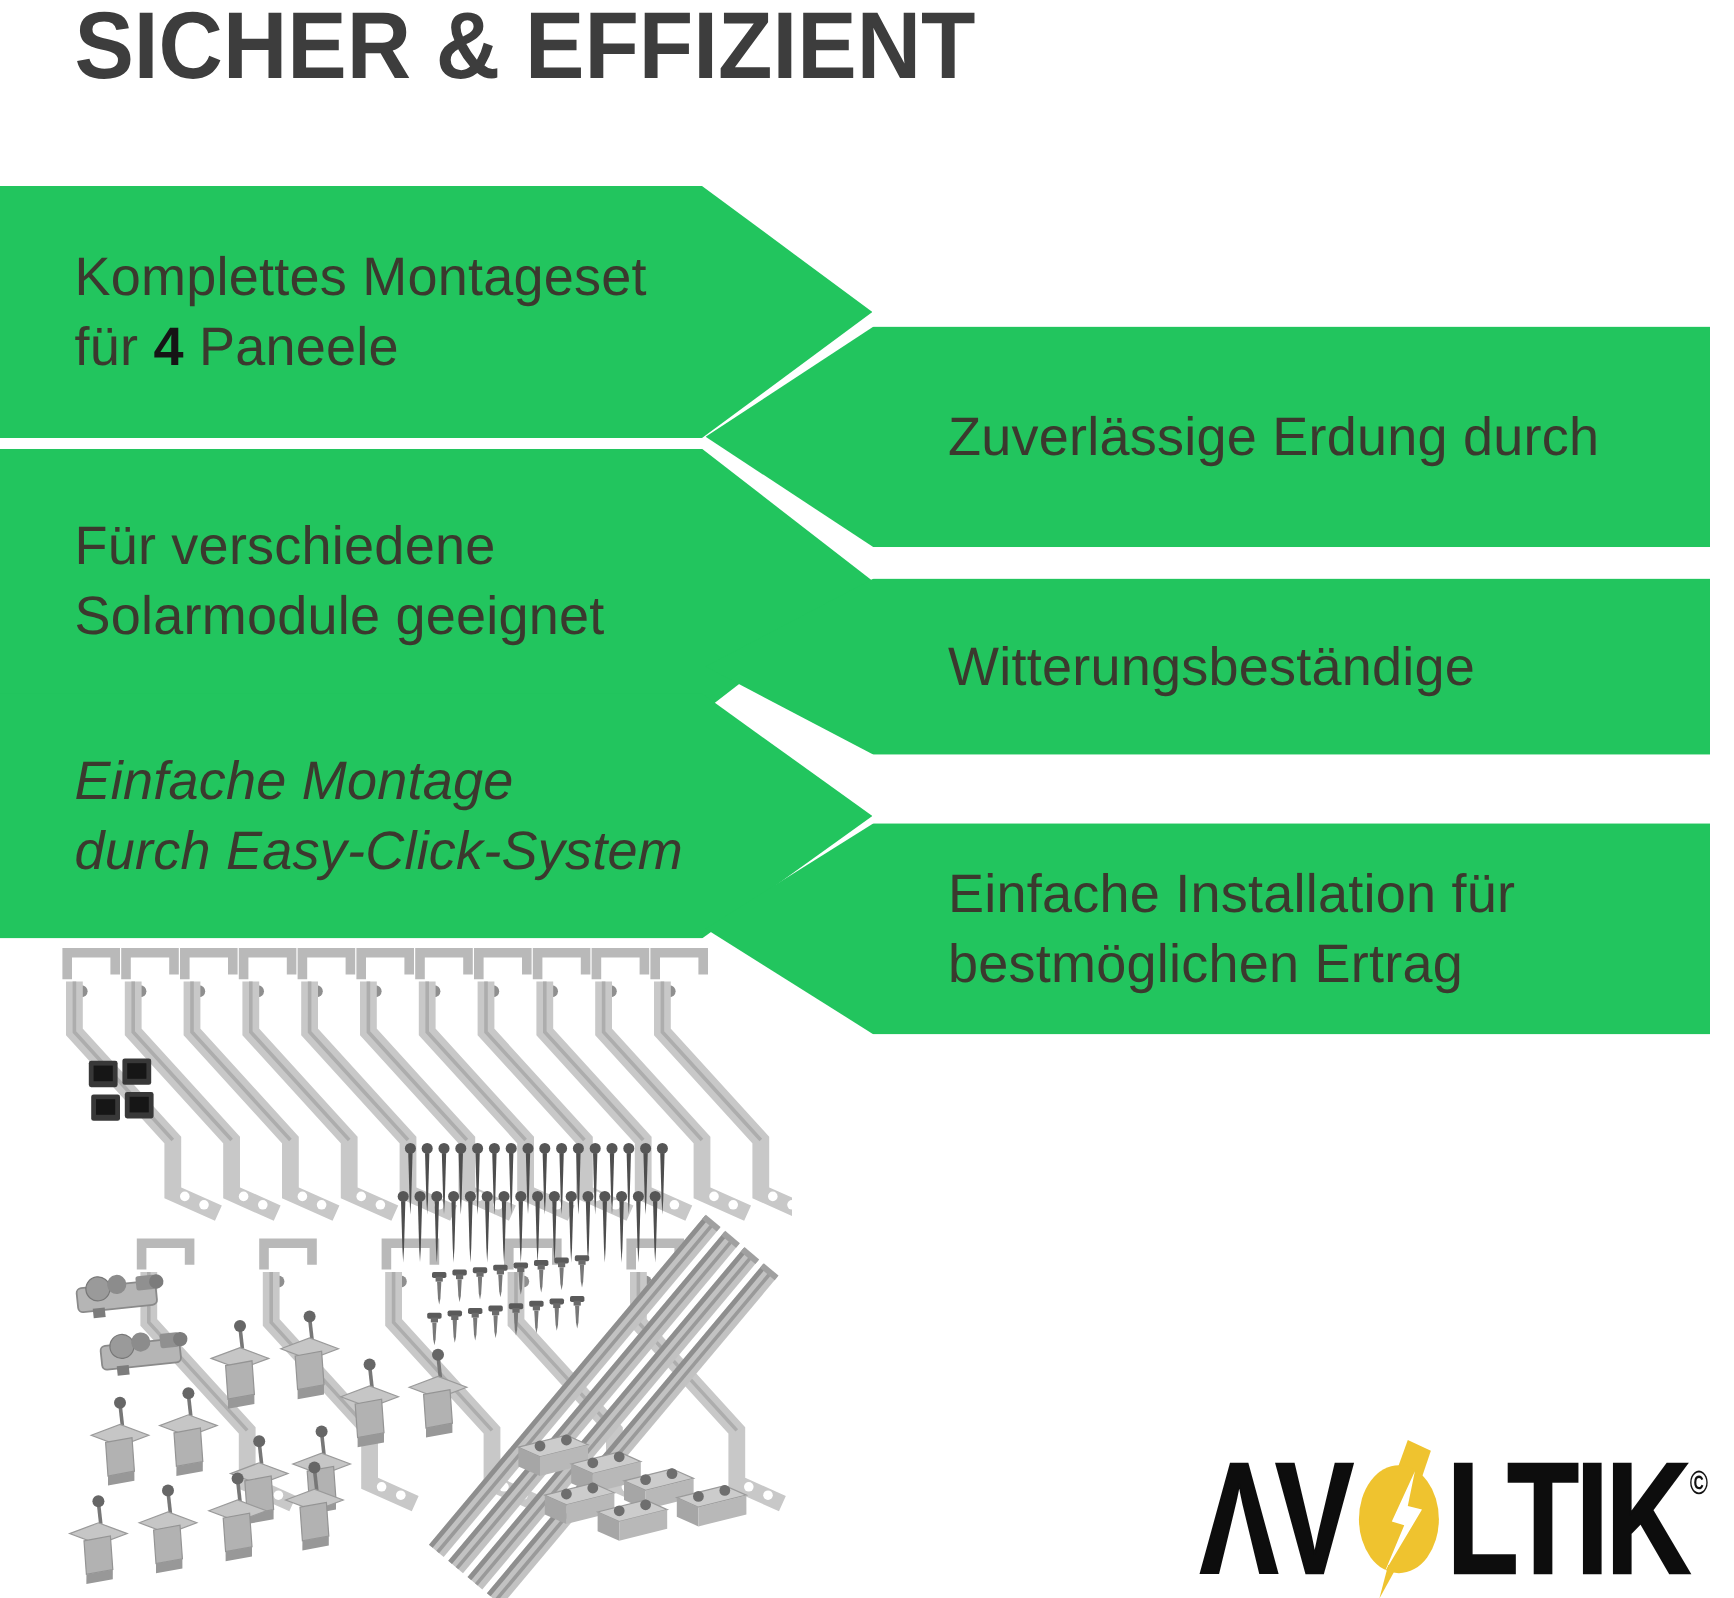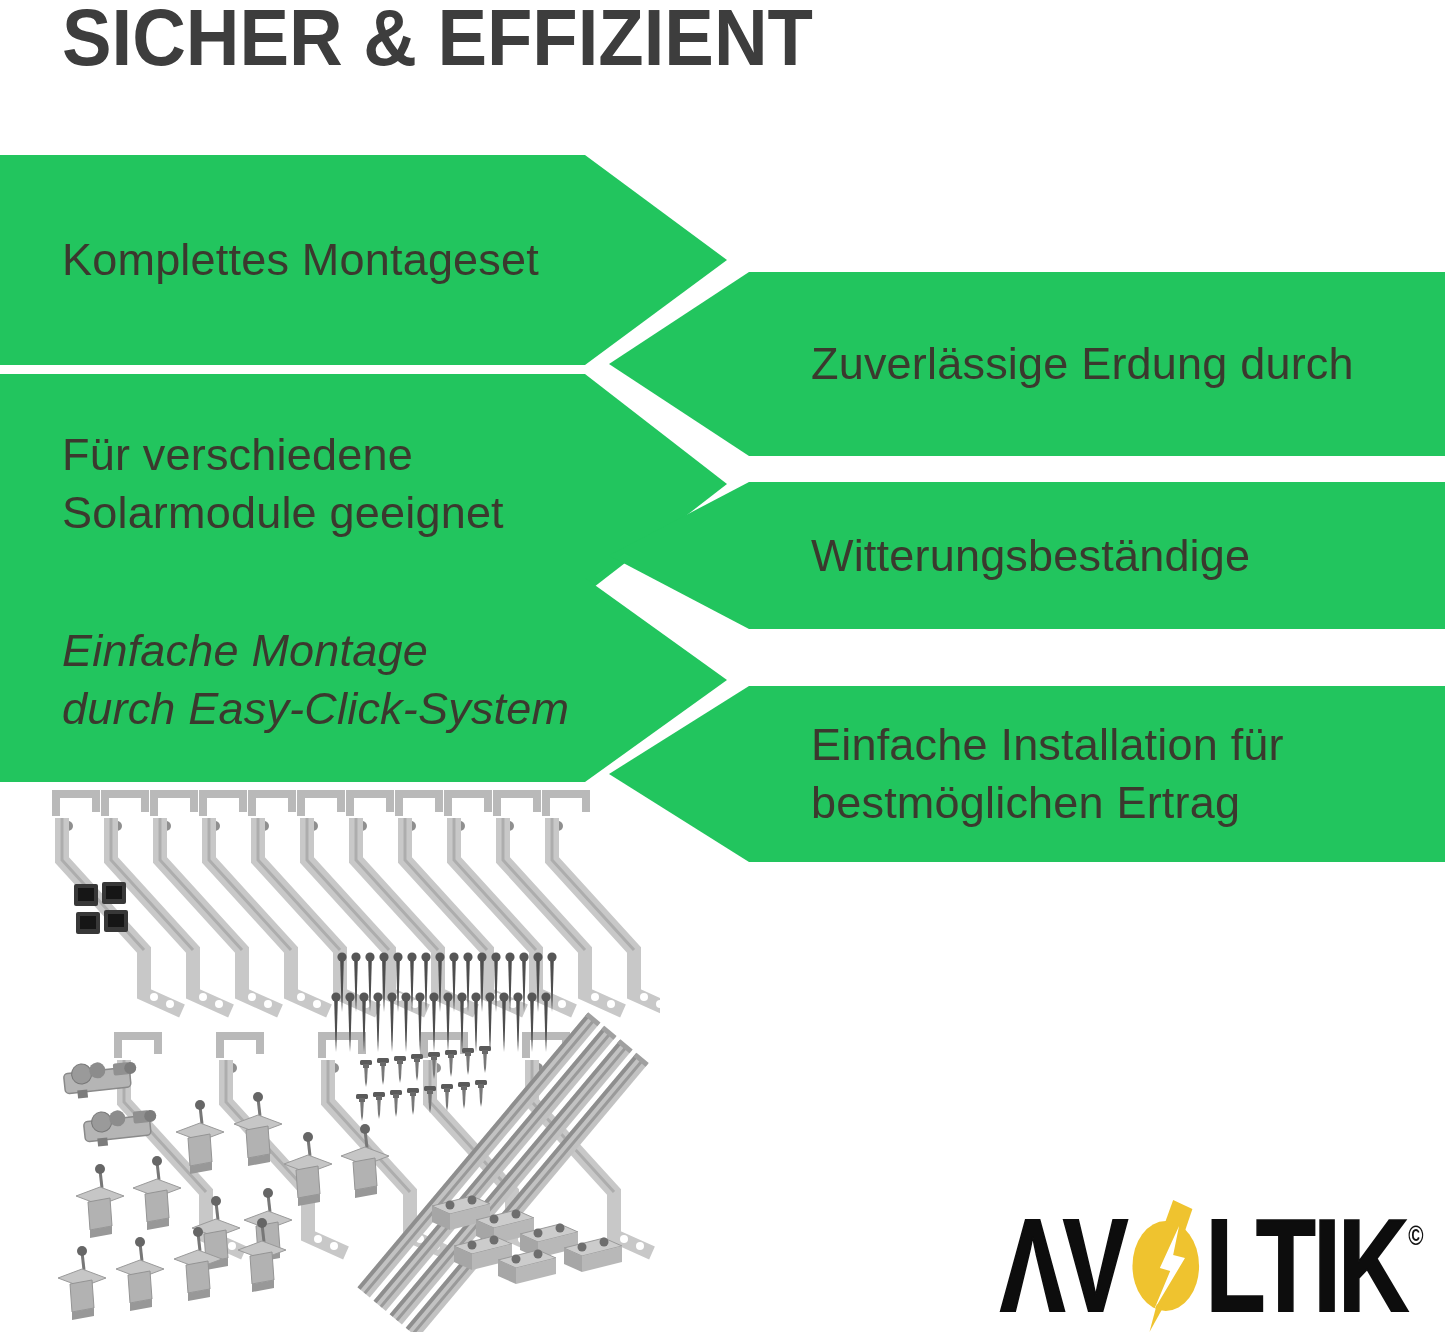--- a/index.html
+++ b/index.html
@@ -21,21 +21,21 @@
     display:flex;flex-direction:column;justify-content:center;
     box-sizing:border-box;
   }
   .banner .line{
     font-size:45px;line-height:58px;color:#3B392E;
     white-space:pre;letter-spacing:0.2px;
   }
   .banner-left{left:0;width:727px;
     clip-path:polygon(0 0,585px 0,100% 50%,585px 100%,0 100%);
     padding-left:62px;}
-  .banner-right{left:609px;width:837px;
+  .banner-right{left:588px;width:837px;
     clip-path:polygon(140px 0,100% 0,100% 100%,140px 100%,0 50%);
     padding-left:202px;}
   #banner-l1{top:155px;height:210px;}
   #banner-l2{top:374px;height:220px;}
   #banner-l3{top:578px;height:204px;font-style:italic;}
   #banner-r1{top:272px;height:184px;}
   #banner-r2{top:482px;height:147px;}
   #banner-r3{top:686px;height:176px;}
   .num-accent{color:#151515;font-weight:bold;}
   
@@ -56,20 +56,21 @@
     align-self:flex-start;margin-top:24px;margin-left:2px;
   }
 </style>
 </head>
 <body>
 
 <h1 class="page-title">SICHER &amp; EFFIZIENT</h1>
 
 <div class="banner banner-left" id="banner-l1">
   <div class="line">Komplettes Montageset</div>
+  <div class="line"><span>für </span><span class="num-accent">4</span><span> Paneele</span></div>
 </div>
 <div class="banner banner-left" id="banner-l2">
   <div class="line">Für verschiedene</div>
   <div class="line">Solarmodule geeignet</div>
 </div>
 <div class="banner banner-left" id="banner-l3">
   <div class="line">Einfache Montage</div>
   <div class="line">durch Easy-Click-System</div>
 </div>
 

